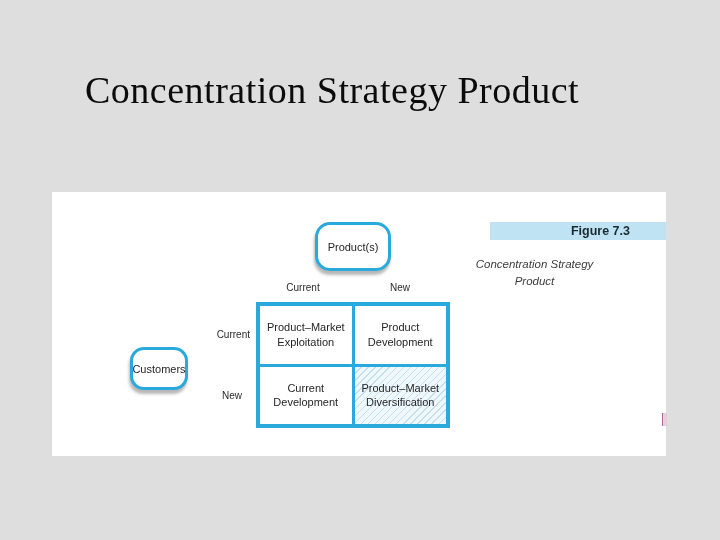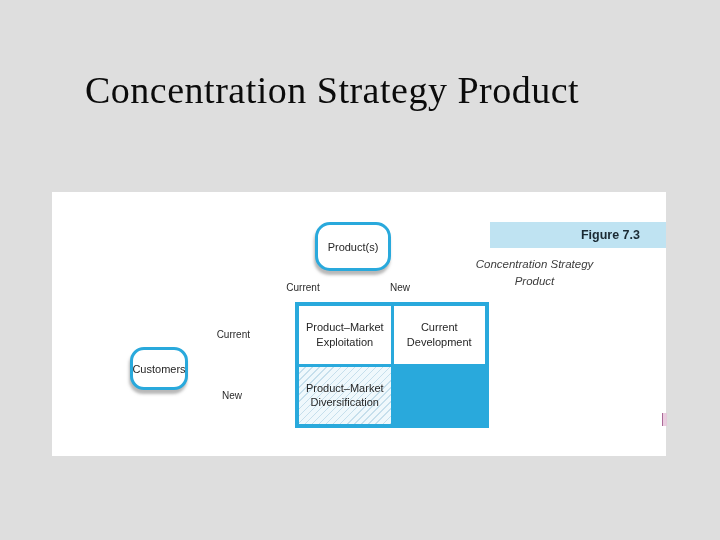--- a/index.html
+++ b/index.html
@@ -37,38 +37,37 @@
   .col-label-current { left:204px; top:90px; width:94px;  text-align:center; }
   .col-label-new     { left:298px; top:90px; width:100px; text-align:center; }
   .row-label-current { left:132px; top:137px; width:66px; text-align:right; }
   .row-label-new     { left:132px; top:198px; width:58px; text-align:right; }
   
   .matrix {
     position:absolute; left:204px; top:110px; width:194px; height:126px;
     background:#29a9dc; border:4px solid #29a9dc;
     display:grid; grid-template-columns:1fr 1fr; grid-template-rows:1fr 1fr;
     gap:3px;
-    margin-left:39px;
   }
   .cell {
     background:#ffffff;
     display:flex; align-items:center; justify-content:center; text-align:center;
     font-size:11px; line-height:1.3; color:#262626;
     padding:2px 6px;
   }
   .cell.hatched {
     background:repeating-linear-gradient(135deg,
       #eff8fc 0px, #eff8fc 4px, #c6dfec 4px, #c6dfec 5px);
   }
   
   .figure-bar {
-    position:absolute; left:438px; top:30px; width:176px; height:26px;
+    position:absolute; left:438px; top:30px; width:176px; height:18px;
     background:#bfe3f2;
     display:flex; align-items:center; justify-content:flex-end;
-    padding-right:26px;
+    padding-right:36px;
     font-size:12.5px; font-weight:700; color:#1a2a33;
   }
   .figure-caption {
     position:absolute; left:400px; top:64px; width:165px;
     text-align:center; font-style:italic;
     font-size:11.5px; line-height:1.45; color:#3d3d3d;
   }
   
   .edge-artifact {
     position:absolute; left:610px; top:221px; width:5px; height:13px;
@@ -92,20 +91,21 @@
 
   <div class="pill pill-customers">
     <span>Customers</span>
   </div>
 
   <div class="axis-label row-label-current">Current</div>
   <div class="axis-label row-label-new">New</div>
 
   <div class="matrix">
     <div class="cell">Product–Market Exploitation</div>
+    <div class="cell">Product Development</div>
     <div class="cell">Current Development</div>
     <div class="cell hatched">Product–Market Diversification</div>
   </div>
 
   <div class="figure-bar">
     <span>Figure 7.3</span>
   </div>
 
   <div class="figure-caption">
     <div>Concentration Strategy</div>

